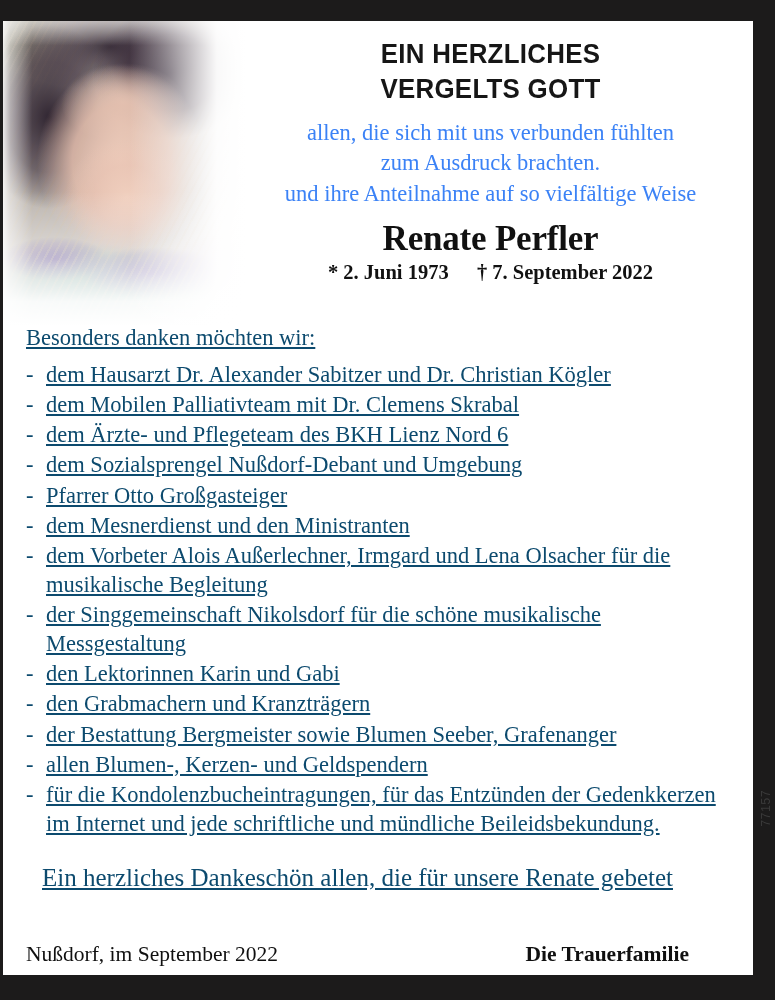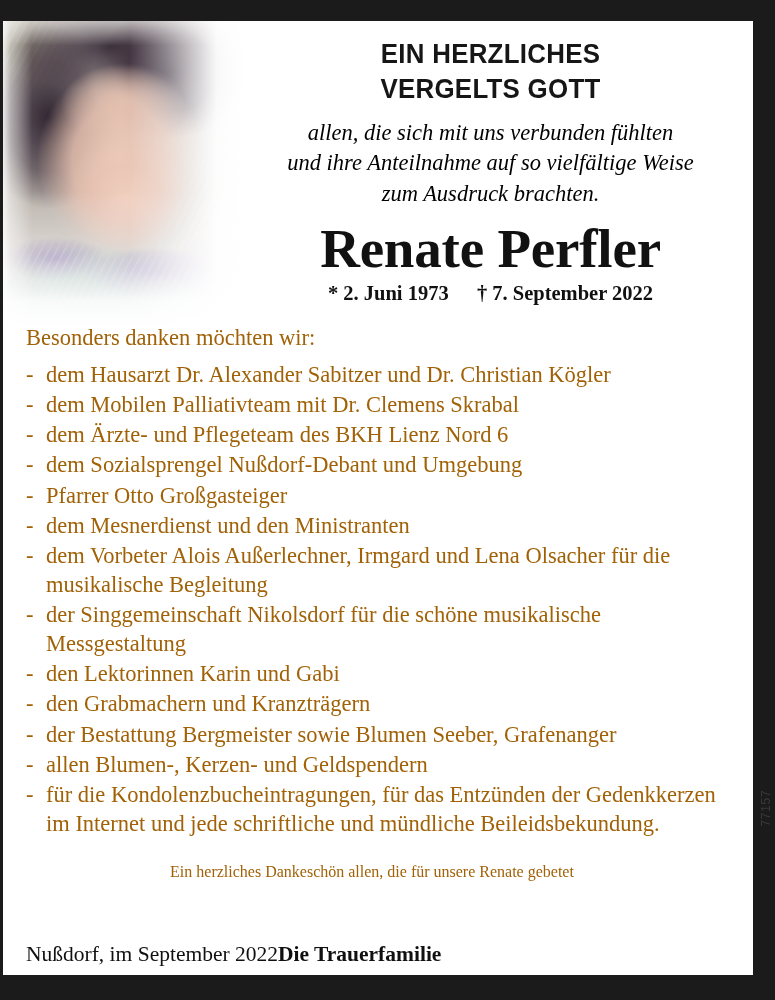--- a/index.html
+++ b/index.html
@@ -104,29 +104,28 @@
     color: #161616;
     margin-top: 16px;
     transform: scaleX(0.94);
     transform-origin: center top;
   }
   .headline-line-2 { display: block; }
 
   .intro {
     font-size: 22.5px;
     line-height: 1.34;
-    color: #000000;
+    color: #3b82f6;
     margin-top: 12px;
-    font-style: italic;
   }
   .intro-line { display: block; }
 
   .deceased-name {
     font-weight: bold;
-    font-size: 55px;
+    font-size: 35px;
     line-height: 1.06;
     color: #111111;
     margin-top: 11px;
     letter-spacing: -0.2px;
   }
   .dates {
     font-weight: bold;
     font-size: 20.5px;
     line-height: 1.2;
     color: #111111;
@@ -134,21 +133,22 @@
   }
   .dates-gap { display: inline-block; width: 18px; }
 
   
   .body-block {
     position: absolute;
     left: 23px;
     top: 303px;
     width: 692px;
     z-index: 4;
-    color: #a16207;
+    color: #0c4a6e;
+    text-decoration: underline;
   }
   .lead-in {
     font-size: 22.5px;
     line-height: 1.2;
     margin-bottom: 9px;
   }
   .thanks-list {
     list-style: none;
     margin: 0;
     padding: 0;
@@ -159,37 +159,36 @@
     position: relative;
     padding-left: 20px;
     margin-bottom: 1px;
   }
   .thanks-bullet {
     position: absolute;
     left: 0;
     top: 0;
   }
   .closing {
-    font-size: 16px;
+    font-size: 25px;
     line-height: 1.31;
-    text-align: center;
     margin-top: 24px;
     padding: 0 16px;
   }
   .closing-line { display: block; }
 
   
   .footer {
     position: absolute;
     left: 23px;
     right: 22px;
     bottom: 8px;
     display: flex;
     align-items: baseline;
-    justify-content: flex-start;
+    justify-content: space-between;
     z-index: 4;
   }
   .footer-place {
     font-size: 21.5px;
     color: #101010;
   }
   .footer-family {
     font-size: 21.5px;
     font-weight: bold;
     color: #101010;
@@ -225,22 +224,22 @@
     </div>
 
     <div class="header-block">
       <div class="headline">
         <span>EIN HERZLICHES</span>
         <span class="headline-line-2">VERGELTS GOTT</span>
       </div>
 
       <div class="intro">
         <span class="intro-line">allen, die sich mit uns verbunden fühlten</span>
+        <span class="intro-line">zum Ausdruck brachten.</span>
         <span class="intro-line">und ihre Anteilnahme auf so vielfältige Weise</span>
-        <span class="intro-line">zum Ausdruck brachten.</span>
       </div>
 
       <div class="deceased-name">Renate Perfler</div>
 
       <div class="dates">
         <span>* 2. Juni 1973</span>
         <span class="dates-gap"></span>
         <span>† 7. September 2022</span>
       </div>
     </div>

